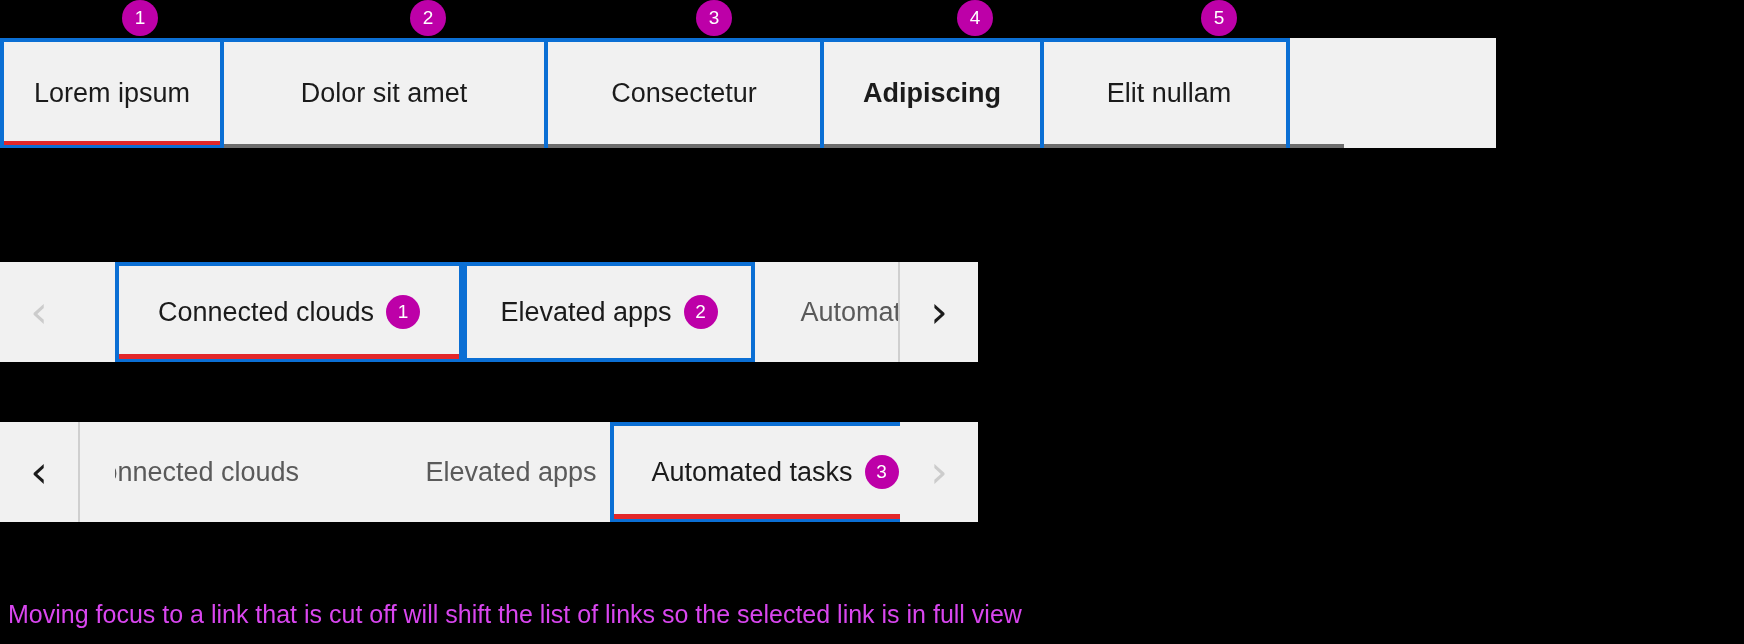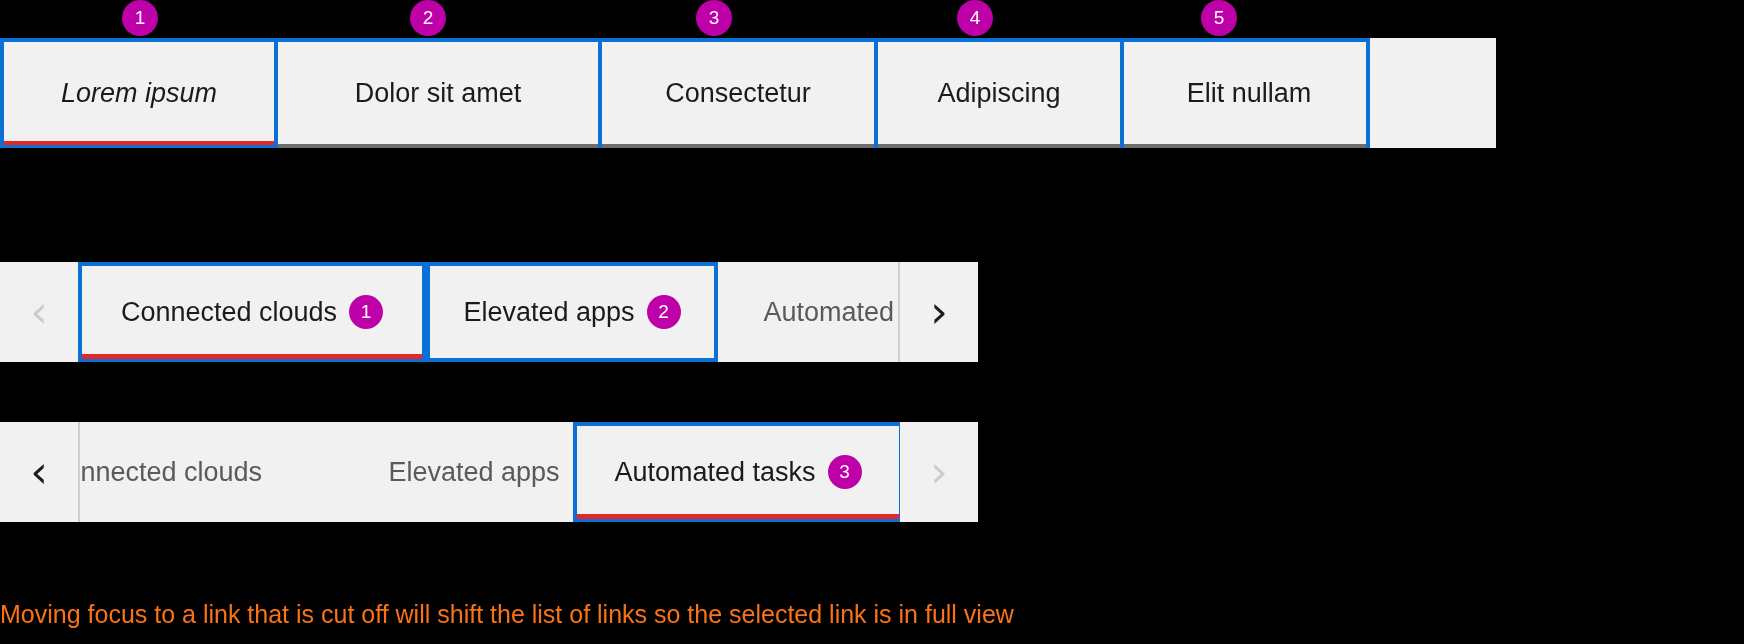--- a/index.html
+++ b/index.html
@@ -96,20 +96,21 @@
     position: absolute;
     background: #f1f1f1;
     box-sizing: border-box;
     overflow: hidden;
   }
   .scroller-view {
     position: absolute;
     top: 0;
     bottom: 0;
     overflow: hidden;
+    margin-left: 37px;
   }
   .chev {
     position: absolute;
     top: 0;
     bottom: 0;
     width: 78px;
     display: flex;
     align-items: center;
     justify-content: center;
     font-size: 44px;
@@ -166,59 +167,59 @@
     color: #ffffff;
     font-size: 19px;
     line-height: 34px;
     text-align: center;
     flex: 0 0 auto;
   }
 
   
   .caption {
     position: absolute;
-    left: 0;
+    left: 8px;
     top: 600px;
     width: 1656px;
     font-size: 25px;
-    color: #f97316;
+    color: #d946ef;
     white-space: nowrap;
   }
 </style>
 </head>
 <body>
 
 <div class="annot-row">
   <div class="annot-badge" style="left:122px; top:0px;">1</div>
   <div class="annot-badge" style="left:410px; top:0px;">2</div>
   <div class="annot-badge" style="left:696px; top:0px;">3</div>
   <div class="annot-badge" style="left:957px; top:0px;">4</div>
   <div class="annot-badge" style="left:1201px; top:0px;">5</div>
 </div>
 
 <div class="tabstrip">
   <div class="tabstrip-underline"></div>
   <div class="tabstrip-inner">
 
-    <div class="tab1" style="width:278px;font-style:italic;">
+    <div class="tab1" style="width:224px;">
       <span>Lorem ipsum</span>
       <span class="u-red"></span>
     </div>
 
     <div class="tab1" style="width:328px;">
       <span>Dolor sit amet</span>
       <span class="u-gray"></span>
     </div>
 
     <div class="tab1" style="width:280px;">
       <span>Consectetur</span>
       <span class="u-gray"></span>
     </div>
 
-    <div class="tab1" style="width:250px;">
+    <div class="tab1" style="width:224px;font-weight:bold;">
       <span>Adipiscing</span>
       <span class="u-gray"></span>
     </div>
 
     <div class="tab1" style="width:250px;padding-left:8px;">
       <span>Elit nullam</span>
       <span class="u-gray"></span>
     </div>
 
   </div>

